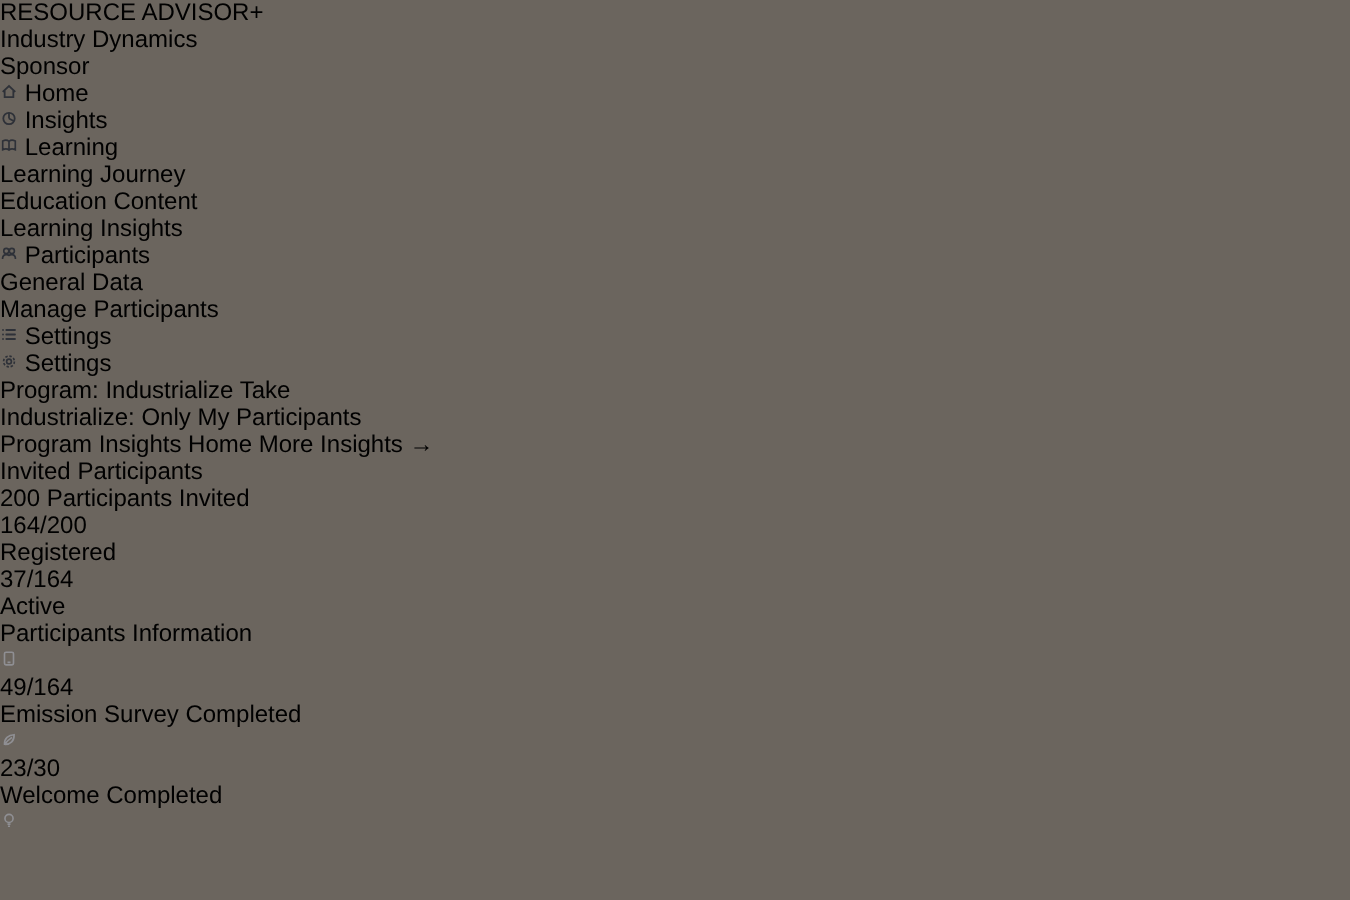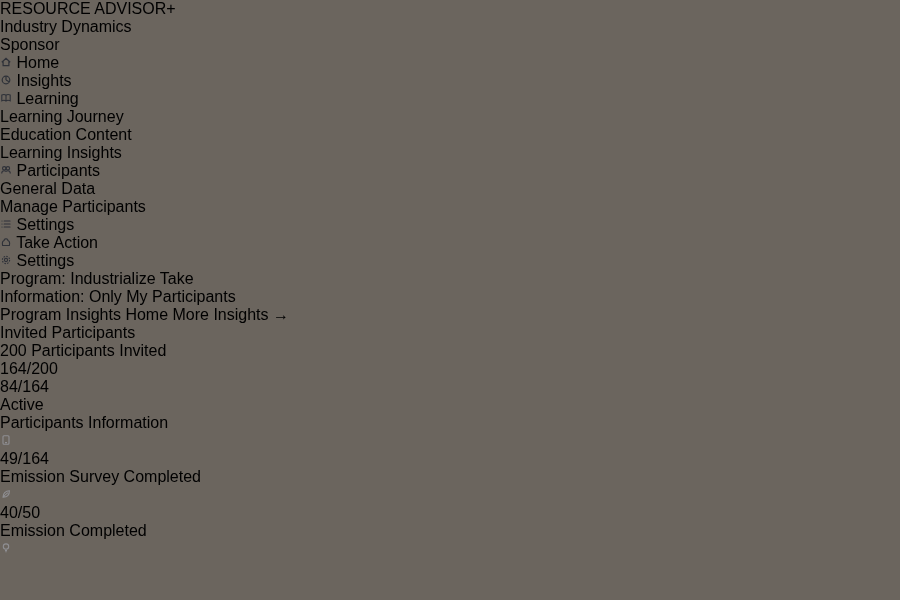--- a/index.html
+++ b/index.html
@@ -140,44 +140,38 @@
       <div class="menu-sub">General Data</div>
       <div class="menu-sub">Manage Participants</div>
       <div class="menu-item">
         <svg width="12" height="12" viewBox="0 0 12 12" fill="none" stroke="#2e3138" stroke-width="1.2">
               <path d="M4.2 3 H10 M4.2 6 H10 M4.2 9 H10 M2 3 H2.01 M2 6 H2.01 M2 9 H2.01" stroke-linecap="round"></path>
             </svg>
         <span>Settings</span>
       </div>
       <div class="menu-item">
         <svg width="12" height="12" viewBox="0 0 12 12" fill="none" stroke="#2e3138" stroke-width="1.1">
-              <path d="M2.6 9.5 C2.1 7.2 2.6 5.1 4.1 4.6 C4.1 3.1 5 2.6 6 3.1 C7 2.6 7.9 3.1 7.9 4.6 C9.4 5.1 9.9 7.2 9.4 9.5 Z"></path>
-            </svg>
-        <span>Take Action</span>
-      </div>
-      <div class="menu-item">
-        <svg width="12" height="12" viewBox="0 0 12 12" fill="none" stroke="#2e3138" stroke-width="1.1">
               <circle cx="6" cy="6" r="1.6"></circle>
               <circle cx="6" cy="6" r="3.6" stroke-dasharray="1.6 1.2"></circle>
             </svg>
         <span>Settings</span>
       </div>
     </div>
   </div>
 
   <div class="main">
 
     <div class="filters">
       <div class="filter">
         <span class="filter-label">Program:</span>
         <span class="filter-value">Industrialize Take</span>
         <span class="chev-down"></span>
       </div>
       <div class="filter">
-        <span class="filter-label">Information:</span>
+        <span class="filter-label">Industrialize:</span>
         <span class="filter-value">Only My Participants</span>
         <span class="chev-down"></span>
       </div>
     </div>
 
     <div class="section-row">
       <span class="section-title">Program Insights</span>
       <span class="link">
         <span>Home More Insights</span>
         <span class="arrow">→</span>
@@ -196,26 +190,27 @@
             <div class="donut-inner-hole">
               <span class="donut-center-value">200</span>
               <span class="donut-center-label">Participants Invited</span>
             </div>
           </div>
           <div class="donut-legend">
             <div class="dl-item">
               <span class="dot" style="background: rgb(73, 183, 232);"></span>
               <span>
                 <span class="dl-value">164</span><span class="dl-total">/200</span>
+                <div class="dl-label">Registered</div>
               </span>
             </div>
             <div class="dl-item">
               <span class="dot" style="background: rgb(13, 84, 128);"></span>
               <span>
-                <span class="dl-value">84</span><span class="dl-total">/164</span>
+                <span class="dl-value">37</span><span class="dl-total">/164</span>
                 <div class="dl-label">Active</div>
               </span>
             </div>
           </div>
         </div>
       </div>
 
       <div class="card card-b">
         <div class="card-title">Participants Information</div>
         <div class="stat">
@@ -229,22 +224,22 @@
           </div>
         </div>
         <div class="stat-bar">
               <div class="stat-fill" style="width: 48%;"></div>
             </div>
         <div class="stat">
           <svg width="12" height="12" viewBox="0 0 12 12" fill="none" stroke="#8f8f93" stroke-width="1.1">
                 <path d="M3 9.2 C2.8 5.4 5.6 2.9 9.4 2.8 C9.6 6.8 7.1 9.4 3 9.2 Z M3 9.2 C4.6 7.2 6.2 5.8 8 4.6"></path>
               </svg>
           <div>
-            <div class="stat-value">40/50</div>
-            <div class="stat-label">Emission Completed</div>
+            <div class="stat-value">23/30</div>
+            <div class="stat-label">Welcome Completed</div>
           </div>
         </div>
         <div class="stat-bar">
               <div class="stat-fill" style="width: 46%;"></div>
             </div>
         <div class="stat">
           <svg width="12" height="12" viewBox="0 0 12 12" fill="none" stroke="#8f8f93" stroke-width="1.1">
                 <circle cx="6" cy="4.6" r="2.7"></circle>
                 <path d="M5 8.4 H7 M5.3 9.8 H6.7"></path>
               </svg>

